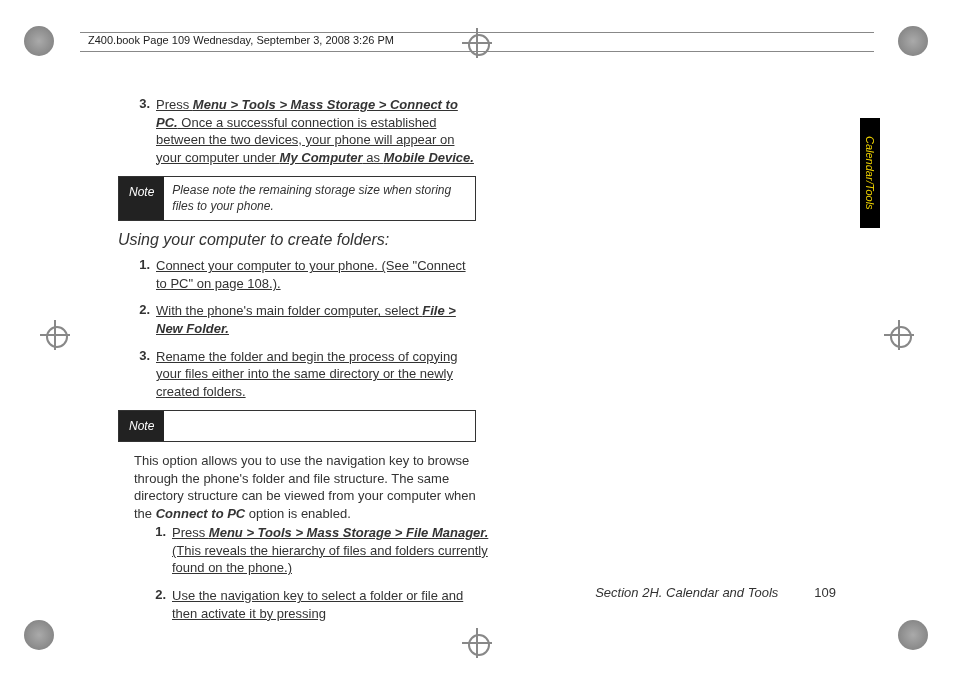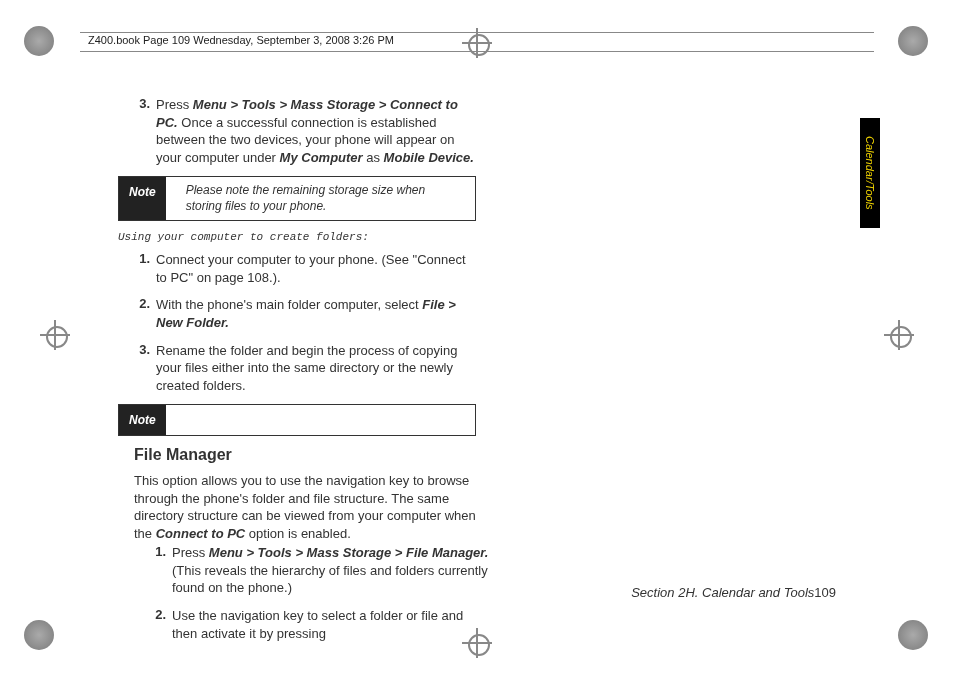--- a/index.html
+++ b/index.html
@@ -18,30 +18,30 @@
   .gear.g2 { top: 26px; right: 26px; }
   .gear.g3 { top: 620px; left: 24px; }
   .gear.g4 { top: 620px; right: 26px; }
   .header-line { position: absolute; top: 32px; left: 80px; right: 80px; border-top: 1px solid #888; border-bottom: 1px solid #888; height: 18px; }
   .header-text { position: absolute; top: 34px; left: 88px; font-size: 11px; color: #222; text-align: right; }
   .page-area { position: absolute; top: 96px; left: 118px; width: 730px; height: 530px; }
   .col { float: left; width: 358px; }
   .col + .col { margin-left: 16px; }
   .num-item { display: flex; margin-bottom: 10px; }
   .num { width: 32px; text-align: right; font-weight: bold; font-size: 13px; }
-  .num-body { flex: 1; padding-left: 6px; line-height: 1.35; }
+  .num-body { flex: 1; padding-left: 6px; line-height: 1.35; text-decoration: underline; }
   .bital { font-weight: bold; font-style: italic; }
   .note-box { border: 1px solid #333; display: flex; margin: 8px 0 10px 0; font-size: 12px; }
-  .note-label { background: #222; color: #fff; font-weight: bold; font-style: italic; padding: 8px 10px; font-size: 12px; display:flex; align-items:flex-start;}
-  .note-body { padding: 6px 20px; font-style: italic; flex:1; line-height:1.3;}
-  .sub-head { font-style: italic; font-size: 11px; margin: 8px 0 8px 0; font-family: Liberation Mono, monospace; }
+  .note-label { background: #222; color: #fff; font-weight: normal; font-style: italic; padding: 8px 10px; font-size: 12px; display:flex; align-items:flex-start;}
+  .note-body { padding: 6px 8px; font-style: italic; flex:1; line-height:1.3;}
+  .sub-head { font-style: italic; font-size: 16px; margin: 8px 0 8px 0; }
   h3 { margin: 0 0 8px 0; font-size: 16px; font-weight: bold; }
   .intro { line-height: 1.35; margin-bottom: 2px; }
   .side-tab { position:absolute; right:74px; top:118px; width:20px; height:110px; background:#000; color:#f1d400; font-style:italic; font-size:11px; writing-mode: vertical-rl; text-align:center; display:flex; align-items:center; justify-content:center; }
-  .footer { position:absolute; bottom:26px; left:0; right:0; display:flex; justify-content:flex-end; font-style:italic; font-size:13px; padding-right:12px; }
+  .footer { position:absolute; bottom:26px; left:0; right:0; display:flex; justify-content:flex-end; gap:36px; font-style:italic; font-size:13px; padding-right:12px; }
   .footer .pnum { font-weight:normal; font-style:normal; }
   .cross { position:absolute; width:30px; height:30px; }
   .cross::before,.cross::after{content:"";position:absolute;background:#888;}
   .cross::before{left:14px;top:0;width:2px;height:30px;}
   .cross::after{top:14px;left:0;height:2px;width:30px;}
   .cross .circ{position:absolute;left:6px;top:6px;width:18px;height:18px;border:2px solid #888;border-radius:50%;}
   .cr-left{top:320px;left:40px;}
   .cr-right{top:320px;right:40px;}
   .cr-top{top:28px;left:462px;}
   .cr-bot{top:628px;left:462px;}
@@ -103,21 +103,20 @@
       <div class="num">3.</div>
       <div class="num-body">Rename the folder and begin the process of copying your files either into the same directory or the newly created folders.</div>
     </div>
 
     <div class="note-box">
       <div class="note-label">Note</div>
     </div>
   </div>
 
   <div class="col">
-    <h3>File Manager</h3>
     <div class="intro">
       <span>This option allows you to use the navigation key to browse through the phone's folder and file structure. The same directory structure can be viewed from your computer when the </span><span class="bital">Connect to PC</span><span> option is enabled.</span>
     </div>
 
     <div class="num-item">
       <div class="num">1.</div>
       <div class="num-body">
         <span>Press </span><span class="bital">Menu &gt; Tools &gt; Mass Storage &gt; File Manager.</span><span> (This reveals the hierarchy of files and folders currently found on the phone.)</span>
       </div>
     </div>

